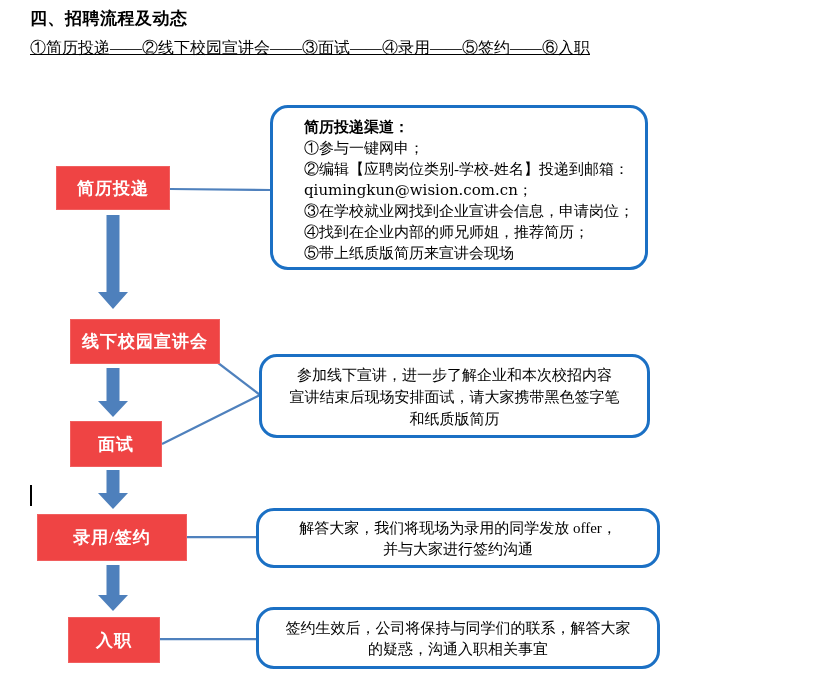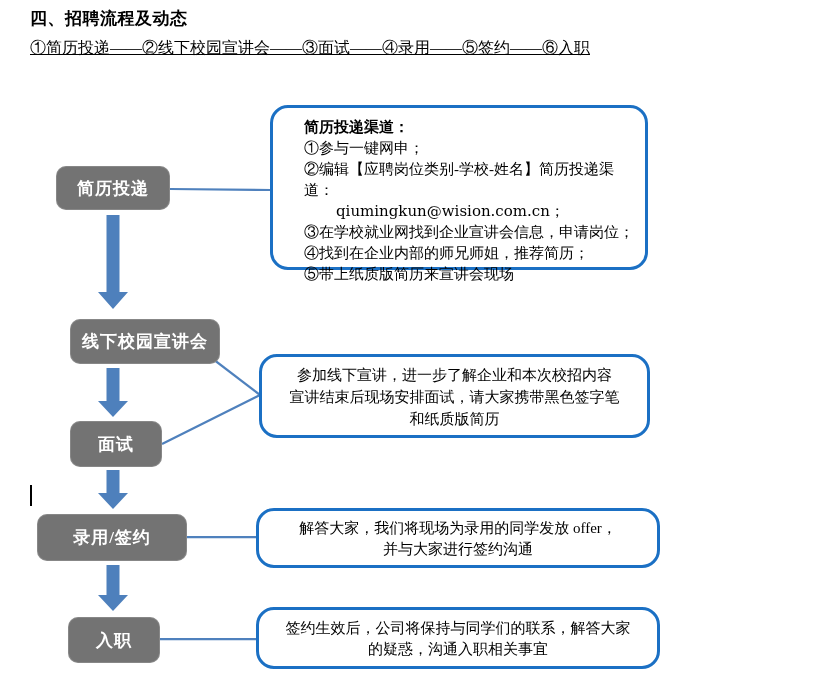--- a/index.html
+++ b/index.html
@@ -17,22 +17,22 @@
   }
   .flow-overview {
     position: absolute; left: 30px; top: 38px;
     font-size: 16px; white-space: nowrap; text-decoration: underline;
   }
   svg.diagram-layer {
     position: absolute; left: 0; top: 0; width: 825px; height: 693px;
   }
   .flow-box {
     position: absolute;
-    background: #737373;
-    border-radius: 10px;
+    background: #ef4444;
+    border-radius: 0;
     display: flex; align-items: center; justify-content: center;
     color: #ffffff; font-weight: bold; font-size: 17px;
     letter-spacing: 1px;
     box-shadow: inset 0 0 0 1px rgba(255,255,255,0.15);
     white-space: nowrap;
   }
   #box-resume      { left: 56px;  top: 166px; width: 114px; height: 44px; }
   #box-campus      { left: 38px;  top: 319px; width: 150px; height: 45px; margin-left: 32px; }
   #box-interview   { left: 70px;  top: 421px; width: 92px;  height: 46px; }
   #box-offer       { left: 37px;  top: 514px; width: 150px; height: 47px; }
@@ -44,21 +44,21 @@
     border-radius: 18px;
     font-size: 15px;
     line-height: 21px;
   }
   #callout-channels { left: 270px; top: 105px; width: 378px; height: 165px; padding: 9px 8px 0 31px; text-align: left; }
   #callout-talk     { left: 259px; top: 354px; width: 391px; height: 84px;  padding-top: 7px;  text-align: center; line-height: 22px; }
   #callout-offer    { left: 256px; top: 508px; width: 404px; height: 60px;  padding-top: 7px;  text-align: center; }
   #callout-onboard  { left: 256px; top: 607px; width: 404px; height: 62px;  padding-top: 8px;  text-align: center; }
   .callout-title { font-weight: bold; }
   .callout .line { display: block; }
-  .email-line { font-family: "DejaVu Serif", "Liberation Serif", serif; margin-left: 32px; }
+  .email-line { font-family: "DejaVu Serif", "Liberation Serif", serif; }
   .text-cursor {
     position: absolute; left: 30px; top: 485px;
     width: 2px; height: 21px; background: #000000;
   }
 </style>
 </head>
 <body>
 
 <div class="page-title">四、招聘流程及动态</div>
 <div class="flow-overview">①简历投递——②线下校园宣讲会——③面试——④录用——⑤签约——⑥入职</div>
@@ -79,21 +79,21 @@
 
 <div class="flow-box" id="box-resume">简历投递</div>
 <div class="flow-box" id="box-campus">线下校园宣讲会</div>
 <div class="flow-box" id="box-interview">面试</div>
 <div class="flow-box" id="box-offer">录用/签约</div>
 <div class="flow-box" id="box-onboard">入职</div>
 
 <div class="callout" id="callout-channels">
   <span class="line callout-title">简历投递渠道：</span>
   <span class="line">①参与一键网申；</span>
-  <span class="line">②编辑【应聘岗位类别-学校-姓名】简历投递渠道：</span>
+  <span class="line">②编辑【应聘岗位类别-学校-姓名】投递到邮箱：</span>
   <span class="line email-line">qiumingkun@wision.com.cn；</span>
   <span class="line">③在学校就业网找到企业宣讲会信息，申请岗位；</span>
   <span class="line">④找到在企业内部的师兄师姐，推荐简历；</span>
   <span class="line">⑤带上纸质版简历来宣讲会现场</span>
 </div>
 
 <div class="callout" id="callout-talk">
   <span class="line">参加线下宣讲，进一步了解企业和本次校招内容</span>
   <span class="line">宣讲结束后现场安排面试，请大家携带黑色签字笔</span>
   <span class="line">和纸质版简历</span>

